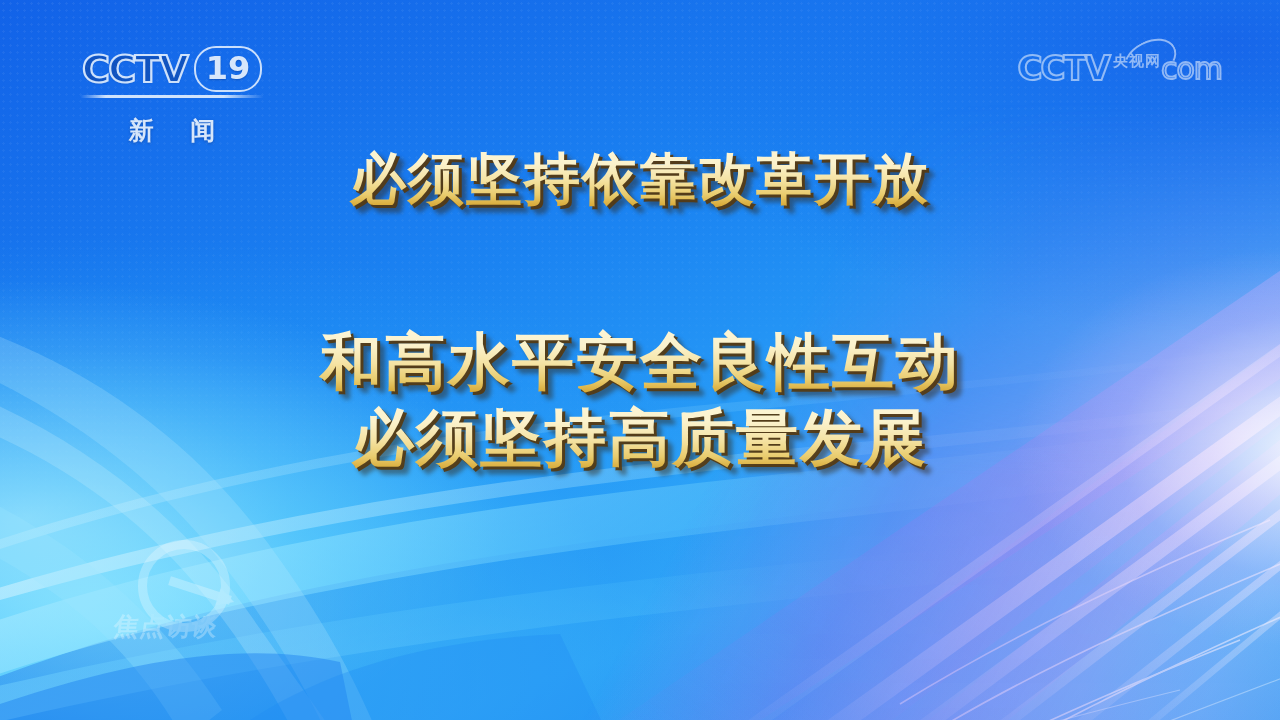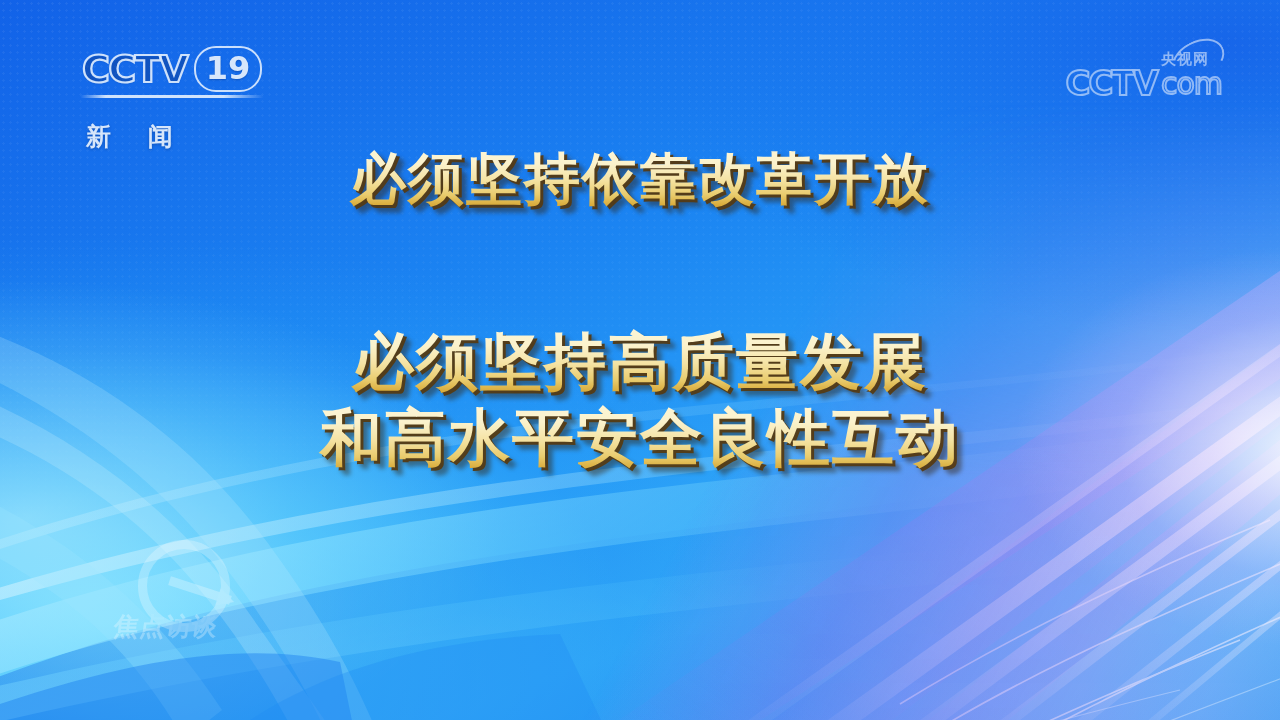--- a/index.html
+++ b/index.html
@@ -133,21 +133,22 @@
     height: 3px;
     margin: 3px auto 0 auto;
     border-radius: 2px;
     background: linear-gradient(90deg,
       rgba(255,255,255,0.0) 0%,
       rgba(240,248,255,0.92) 14%,
       rgba(240,248,255,0.92) 78%,
       rgba(255,255,255,0.0) 100%);
   }
   .bug-sub {
-    margin-top: 22px;
+    margin-top: 16px;
+    text-align: center;
     font-family: "DejaVu Sans", sans-serif;
     font-weight: 700;
     font-size: 25px;
     letter-spacing: 14px;
     text-indent: 14px;
     color: rgba(240, 248, 255, 0.95);
     text-shadow: 0 1px 3px rgba(10, 50, 130, 0.5);
   }
 
   
@@ -162,21 +163,21 @@
   }
   .wm-left {
     font-family: "DejaVu Sans", sans-serif;
     font-weight: 700;
     font-size: 34px;
     letter-spacing: -2px;
     line-height: 0.95;
     color: rgba(255,255,255,0.0);
     -webkit-text-stroke: 2px rgba(255, 255, 255, 0.95);
   }
-  .wm-right { display: flex; flex-direction: column; line-height: 1; }
+  .wm-right { display: flex; flex-direction: row; line-height: 1; }
   .wm-cn {
     font-family: "DejaVu Sans", sans-serif;
     font-weight: 700;
     font-size: 15px;
     letter-spacing: 1px;
     color: rgba(255,255,255,0.95);
     margin-bottom: 2px;
   }
   .wm-com {
     font-family: "DejaVu Sans", sans-serif;
@@ -413,19 +414,19 @@
     <span class="pw-name">焦点访谈</span>
   </div>
 
   <div id="headline-area">
 
     <div class="headline-block" id="headline-block-1">
       <div class="hl-line">必须坚持依靠改革开放</div>
     </div>
 
     <div class="headline-block" id="headline-block-2">
+      <div class="hl-line">和高水平安全良性互动</div>
       <div class="hl-line">必须坚持高质量发展</div>
-      <div class="hl-line">和高水平安全良性互动</div>
     </div>
 
   </div>
 
 </div>
 
 </body></html>

